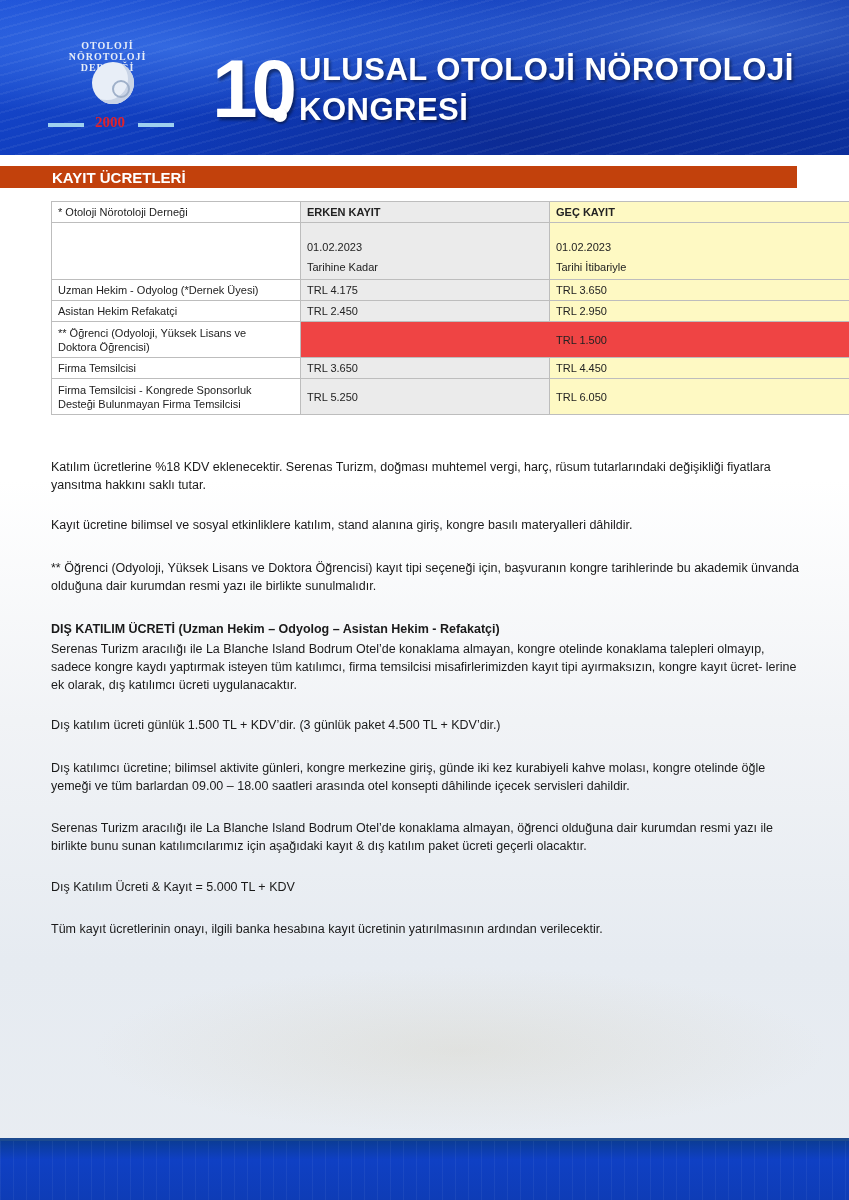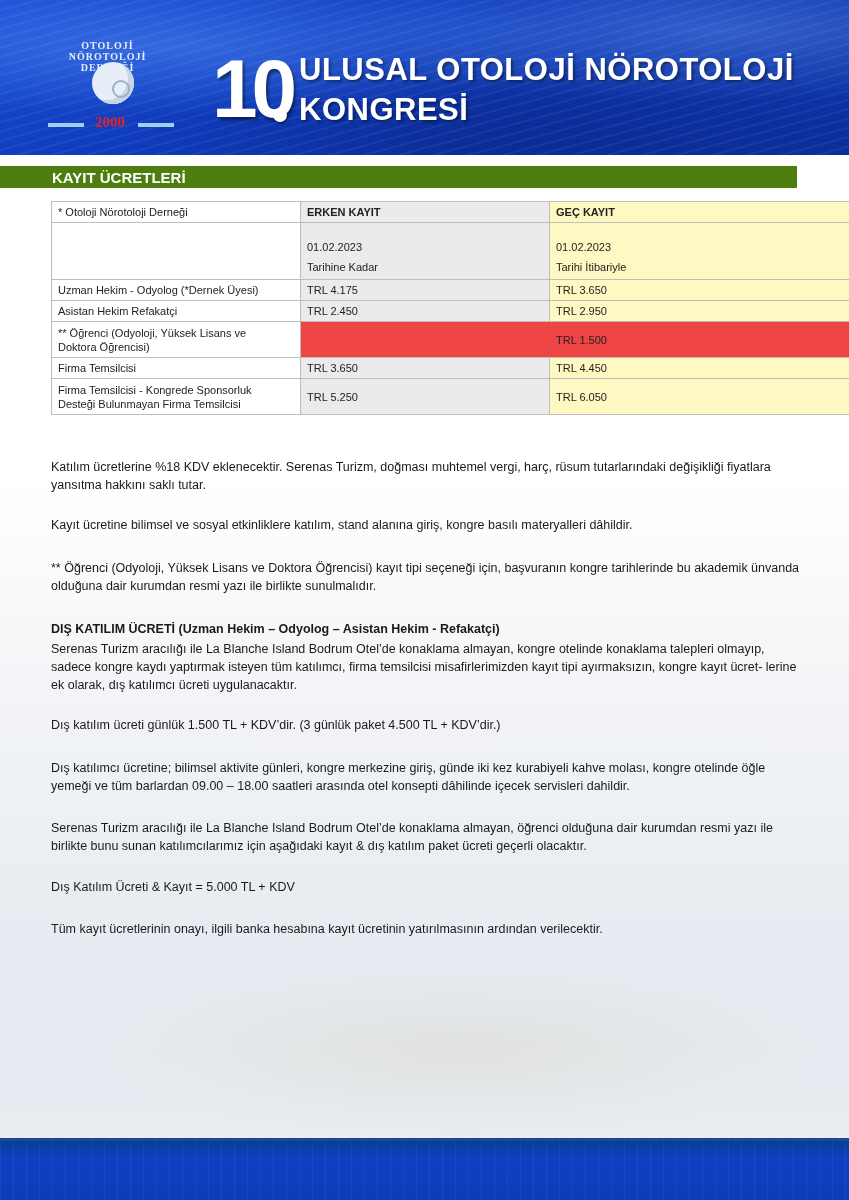--- a/index.html
+++ b/index.html
@@ -58,21 +58,21 @@
   }
   .title-line {
     position: absolute; left: 299px; color: #ffffff; font-weight: bold; font-size: 31px;
     letter-spacing: 0.5px; text-shadow: 2px 2px 3px rgba(0,0,0,0.4); white-space: nowrap;
   }
   .title-line.l1 { top: 52px; }
   .title-line.l2 { top: 92px; }
 
   .section-bar {
     position: absolute; left: 0; top: 166px; width: 797px; height: 22px;
-    background: #4d7c0f; color: #ffffff; font-weight: bold; font-size: 15px;
+    background: #c2410c; color: #ffffff; font-weight: bold; font-size: 15px;
     line-height: 23px; box-sizing: border-box; padding-left: 52px;
   }
 
   table.fees {
     position: absolute; left: 51px; top: 201px; width: 812px;
     border-collapse: collapse; font-size: 11px; color: #222; border-radius: 7px;
   }
   table.fees td {
     border: 1px solid #bdbdbd; padding: 2px 6px; vertical-align: middle; line-height: 14px;
   }

